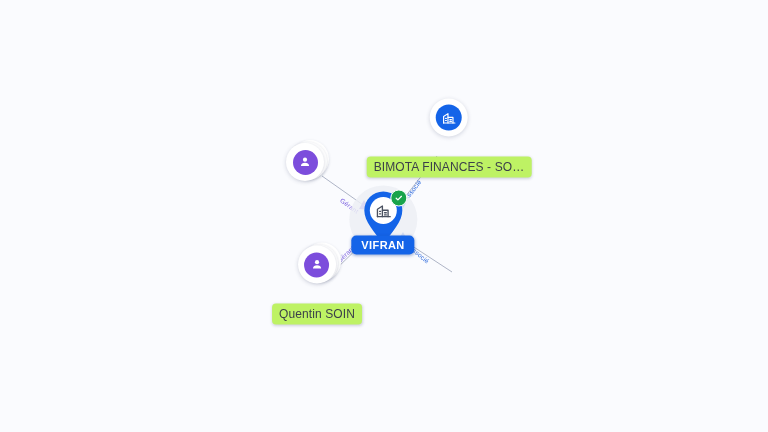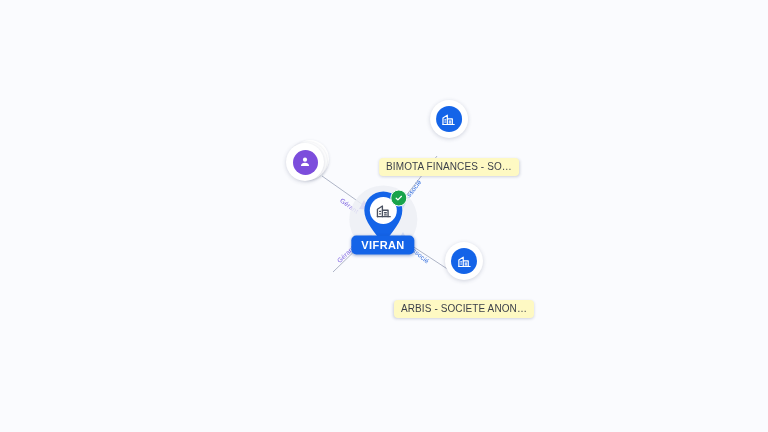--- a/index.html
+++ b/index.html
@@ -95,24 +95,24 @@
     border-radius: 50%;
     background: #1464e8;
     display: flex;
     align-items: center;
     justify-content: center;
   }
 
   
   .name-chip {
     margin-top: 20px;
-    background: #fef9c3;
+    background: #bef264;
     border-radius: 4px;
     padding: 3px 7px 4px 7px;
-    font-size: 10px;
+    font-size: 12px;
     color: #3b3f4a;
     white-space: nowrap;
     box-shadow: 0 1px 3px rgba(40,50,90,.20);
     letter-spacing: .1px;
   }
 
   
   #node-vifran {
     position: absolute;
     transform: translate(-50%, -50%);
@@ -206,52 +206,52 @@
         <div class="avatar-disc">
           <svg width="14" height="14" viewBox="0 0 24 24" fill="#ffffff">
             <circle cx="12" cy="8" r="3.6"></circle>
             <path d="M5 19c0-3.6 3.2-5.6 7-5.6s7 2 7 5.6z"></path>
           </svg>
         </div>
       </div>
     </div>
   </div>
 
+  <div class="node" id="node-quentin" style="left:317px; top:285px;">
+    <div class="node-circle-wrap">
+      <div class="stack-sheet stack-1"></div>
+      <div class="stack-sheet stack-2"></div>
+      <div class="node-circle">
+        <div class="avatar-disc">
+          <svg width="14" height="14" viewBox="0 0 24 24" fill="#ffffff">
+            <circle cx="12" cy="8" r="3.6"></circle>
+            <path d="M5 19c0-3.6 3.2-5.6 7-5.6s7 2 7 5.6z"></path>
+          </svg>
+        </div>
+      </div>
+    </div>
+    <div class="name-chip">Quentin SOIN</div>
+  </div>
 
   <div class="node" id="node-bimota" style="left:449px; top:138px;">
     <div class="node-circle-wrap">
       <div class="node-circle">
         <div class="company-disc">
           <svg width="15" height="15" viewBox="0 0 24 24" fill="none" stroke="#ffffff" stroke-width="1.9" stroke-linecap="round" stroke-linejoin="round">
             <path d="M3 20V9.5L10 5v15"></path>
             <path d="M10 11h8v9"></path>
             <path d="M3 20h18"></path>
             <path d="M6 12.5h1.5M6 16h1.5M13 14.5h2.5M13 17.5h2.5"></path>
           </svg>
         </div>
       </div>
     </div>
     <div class="name-chip">BIMOTA FINANCES - SO…</div>
   </div>
 
-  <div class="node" id="node-arbis" style="left:464px; top:280px;">
-    <div class="node-circle-wrap">
-      <div class="node-circle">
-        <div class="company-disc">
-          <svg width="15" height="15" viewBox="0 0 24 24" fill="none" stroke="#ffffff" stroke-width="1.9" stroke-linecap="round" stroke-linejoin="round">
-            <path d="M3 20V9.5L10 5v15"></path>
-            <path d="M10 11h8v9"></path>
-            <path d="M3 20h18"></path>
-            <path d="M6 12.5h1.5M6 16h1.5M13 14.5h2.5M13 17.5h2.5"></path>
-          </svg>
-        </div>
-      </div>
-    </div>
-    <div class="name-chip">ARBIS - SOCIETE ANON…</div>
-  </div>
 
   <div id="node-vifran" style="left:383px; top:222px;">
     <div class="pin-halo"></div>
     <div class="pin-wrap">
       <svg width="46" height="58" viewBox="0 0 46 58" style="position:absolute; left:0; top:0;">
         <path d="M23 2
                  C12.5 2 4 10.5 4 21
                  C4 32 14 42 23 55
                  C32 42 42 32 42 21
                  C42 10.5 33.5 2 23 2 Z" fill="#1464e8"></path>

